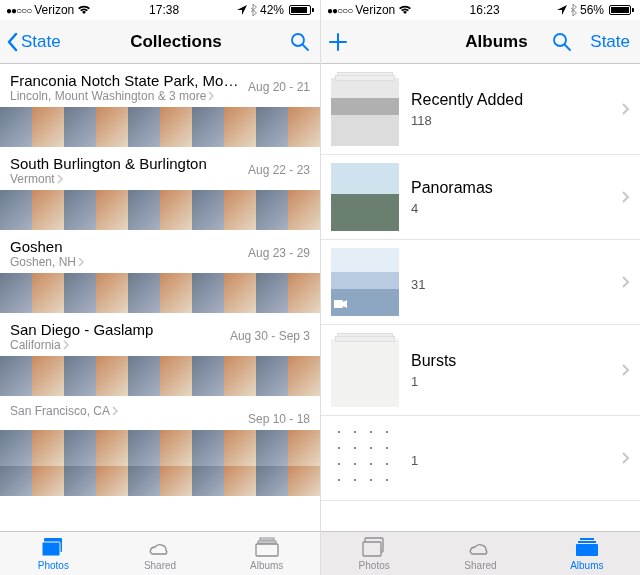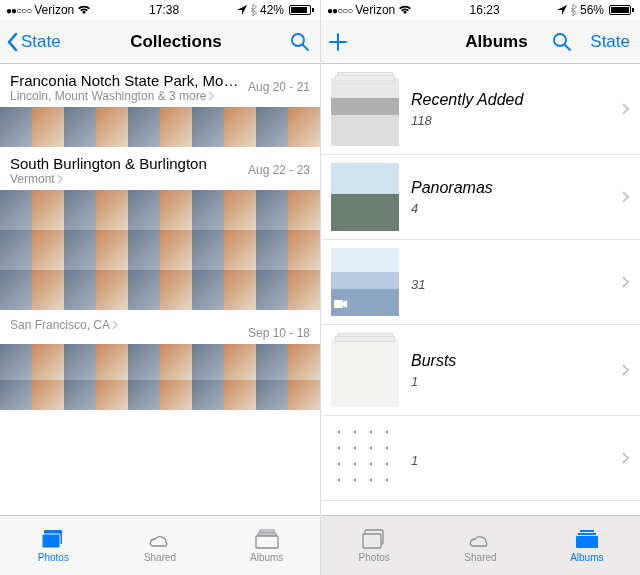--- a/index.html
+++ b/index.html
@@ -43,27 +43,27 @@
   .thumb:nth-child(even) { background: linear-gradient(135deg,#c98a5e,#e6d7c3); }
 
   
   .album-row { display: flex; align-items: center; padding: 8px 10px; border-bottom: 1px solid #e5e5e5; gap: 12px; position: relative; }
   .album-thumb { width: 68px; height: 68px; background: #ccc; flex-shrink: 0; position: relative; }
   .album-thumb.stack::before, .album-thumb.stack::after { content:""; position:absolute; left:4px; right:4px; height:4px; background:#eee; border:1px solid #ddd; }
   .album-thumb.stack::before { top:-6px; left:6px; right:6px; }
   .album-thumb.stack::after { top:-3px; }
   .album-thumb-inner { position:absolute; inset:0; }
   .vid-badge { position:absolute; bottom:3px; left:3px; color:#fff; }
-  .album-text { flex: 1; font-style: italic; }
+  .album-text { flex: 1; }
   .album-name { font-size: 16px; }
   .album-count { font-size: 13px; color: #555; margin-top: 4px; }
   .row-chev { color: #c7c7cc; }
 
   
-  .tab-bar { height: 60px; border-top: 1px solid #c8c7cc; background: #f7f7f7; display: flex; }
+  .tab-bar { height: 44px; border-top: 1px solid #c8c7cc; background: #f7f7f7; display: flex; }
   .tab { flex: 1; display: flex; flex-direction: column; align-items: center; justify-content: center; gap: 2px; color: #8e8e93; font-size: 10px; }
   .tab.active { color: #007aff; }
   .tab svg { width: 26px; height: 22px; }
 
   .pane.dim .tab-bar { background: #eceaea; }
 
   
   .t-a{background:linear-gradient(120deg,#3a4a5a,#7a8898);}
   .t-b{background:linear-gradient(120deg,#b87d4b,#e3c79e);}
   .t-c{background:linear-gradient(120deg,#556b2f,#a2b36a);}
@@ -191,35 +191,59 @@
             <div class="thumb t-a"></div>
             <div class="thumb t-e"></div>
             <div class="thumb t-g"></div>
             <div class="thumb t-j"></div>
             <div class="thumb t-d"></div>
             <div class="thumb t-c"></div>
         </div>
       </div>
 
       <div class="collection">
+        <div class="coll-head">
+          <div class="coll-titles">
+            <div class="coll-title">Goshen</div>
+            <div class="coll-sub-row">
+                <span class="coll-sub">Goshen, NH</span>
+                <svg class="coll-chev" width="7" height="10" viewBox="0 0 7 10">
+                  <path d="M1 1 L5 5 L1 9" stroke="#c7c7cc" stroke-width="1.5" fill="none"></path>
+                </svg>
+              </div>
+          </div>
+          <div class="coll-date">Aug 23 - 29</div>
+        </div>
         <div class="thumb-strip">
           <div class="thumb t-b"></div>
             <div class="thumb t-e"></div>
             <div class="thumb t-a"></div>
             <div class="thumb t-h"></div>
             <div class="thumb t-d"></div>
             <div class="thumb t-k"></div>
             <div class="thumb t-i"></div>
             <div class="thumb t-h"></div>
             <div class="thumb t-d"></div>
             <div class="thumb t-k"></div>
         </div>
       </div>
 
       <div class="collection">
+        <div class="coll-head">
+          <div class="coll-titles">
+            <div class="coll-title">San Diego - Gaslamp</div>
+            <div class="coll-sub-row">
+                <span class="coll-sub">California</span>
+                <svg class="coll-chev" width="7" height="10" viewBox="0 0 7 10">
+                  <path d="M1 1 L5 5 L1 9" stroke="#c7c7cc" stroke-width="1.5" fill="none"></path>
+                </svg>
+              </div>
+          </div>
+          <div class="coll-date">Aug 30 - Sep 3</div>
+        </div>
         <div class="thumb-strip">
           <div class="thumb t-f"></div>
             <div class="thumb t-e"></div>
             <div class="thumb t-b"></div>
             <div class="thumb t-f"></div>
             <div class="thumb t-k"></div>
             <div class="thumb t-i"></div>
             <div class="thumb t-l"></div>
             <div class="thumb t-g"></div>
             <div class="thumb t-h"></div>

